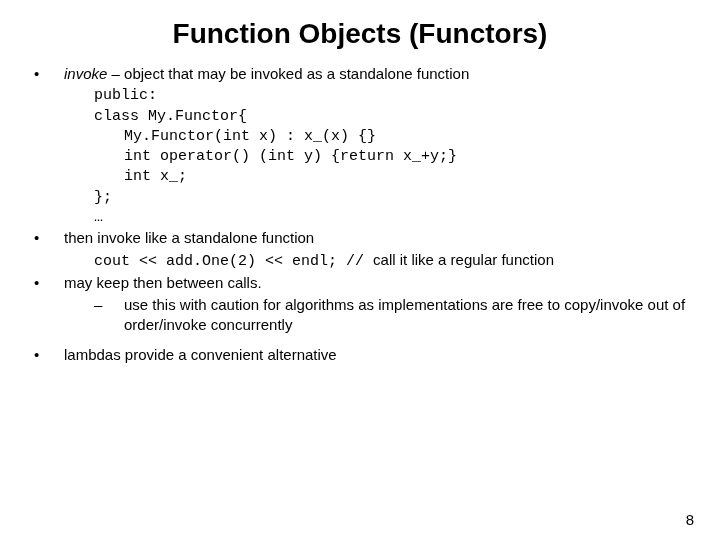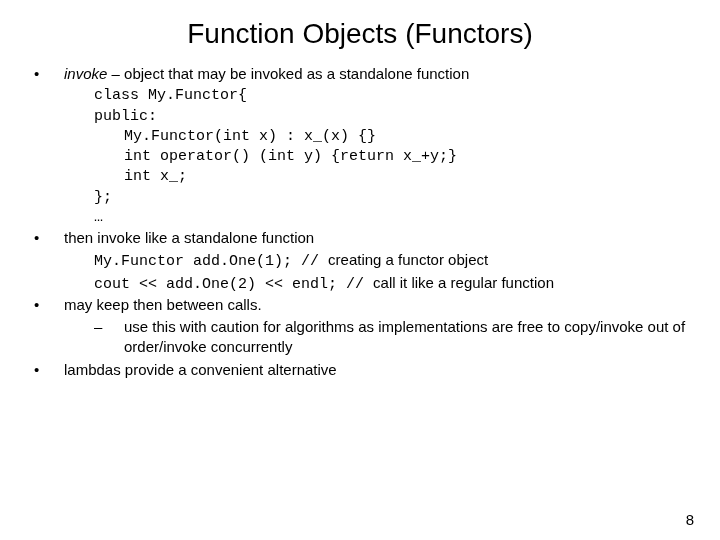--- a/index.html
+++ b/index.html
@@ -9,35 +9,35 @@
     font-family:Arial,Helvetica,sans-serif;
     color:#000;
     position:relative;
     box-sizing:border-box;
   }
   .title{
     text-align:center;
     font-size:28px;
     padding-top:18px;
     padding-bottom:14px;
-    font-weight:normal;
+    font-weight:bold;
   }
   .content{
     padding:0 34px 0 34px;
     font-size:15px;
     line-height:1.35;
   }
   .row{display:flex;align-items:flex-start;margin-bottom:2px}
   .bullet{width:30px;flex:0 0 30px;text-align:left}
   .bullet::before{content:"•"}
   .txt{flex:1}
   .code{font-family:"Courier New",Courier,monospace}
   .ind1{padding-left:60px}
   .ind2{padding-left:90px}
-  .subrow{display:flex;align-items:flex-start;padding-left:60px;margin-bottom:2px}
+  .subrow{display:flex;align-items:flex-start;padding-left:60px;margin-bottom:10px}
   .dash{width:30px;flex:0 0 30px}
   .dash::before{content:"–"}
   .em{font-style:italic}
   .pagenum{
     position:absolute;
     bottom:12px;right:26px;
     font-size:15px;
   }
 </style>
 </head>
@@ -48,36 +48,33 @@
 <div class="content">
 
   <div class="row">
     <div class="bullet"></div>
     <div class="txt">
       <span class="em">invoke</span><span> – object that may be invoked as a standalone function</span>
     </div>
   </div>
 
 
+  <div class="ind1 code">public:</div>
   <div class="ind1 code">class My.Functor{</div>
-  <div class="ind1 code">public:</div>
   <div class="ind2 code">My.Functor(int x) : x_(x) {}</div>
   <div class="ind2 code">int operator() (int y) {return x_+y;}</div>
   <div class="ind2 code">int x_;</div>
   <div class="ind1 code">};</div>
   <div class="ind1 code">…</div>
 
   <div class="row">
     <div class="bullet"></div>
     <div class="txt">then invoke like a standalone function</div>
   </div>
 
-  <div class="ind1">
-    <span class="code">My.Functor add.One(1); // </span><span>creating a functor object</span>
-  </div>
   <div class="ind1">
     <span class="code">cout &lt;&lt; add.One(2) &lt;&lt; endl; // </span><span>call it like a regular function</span>
   </div>
 
   <div class="row">
     <div class="bullet"></div>
     <div class="txt">may keep then between calls.</div>
   </div>
 
   <div class="subrow">

